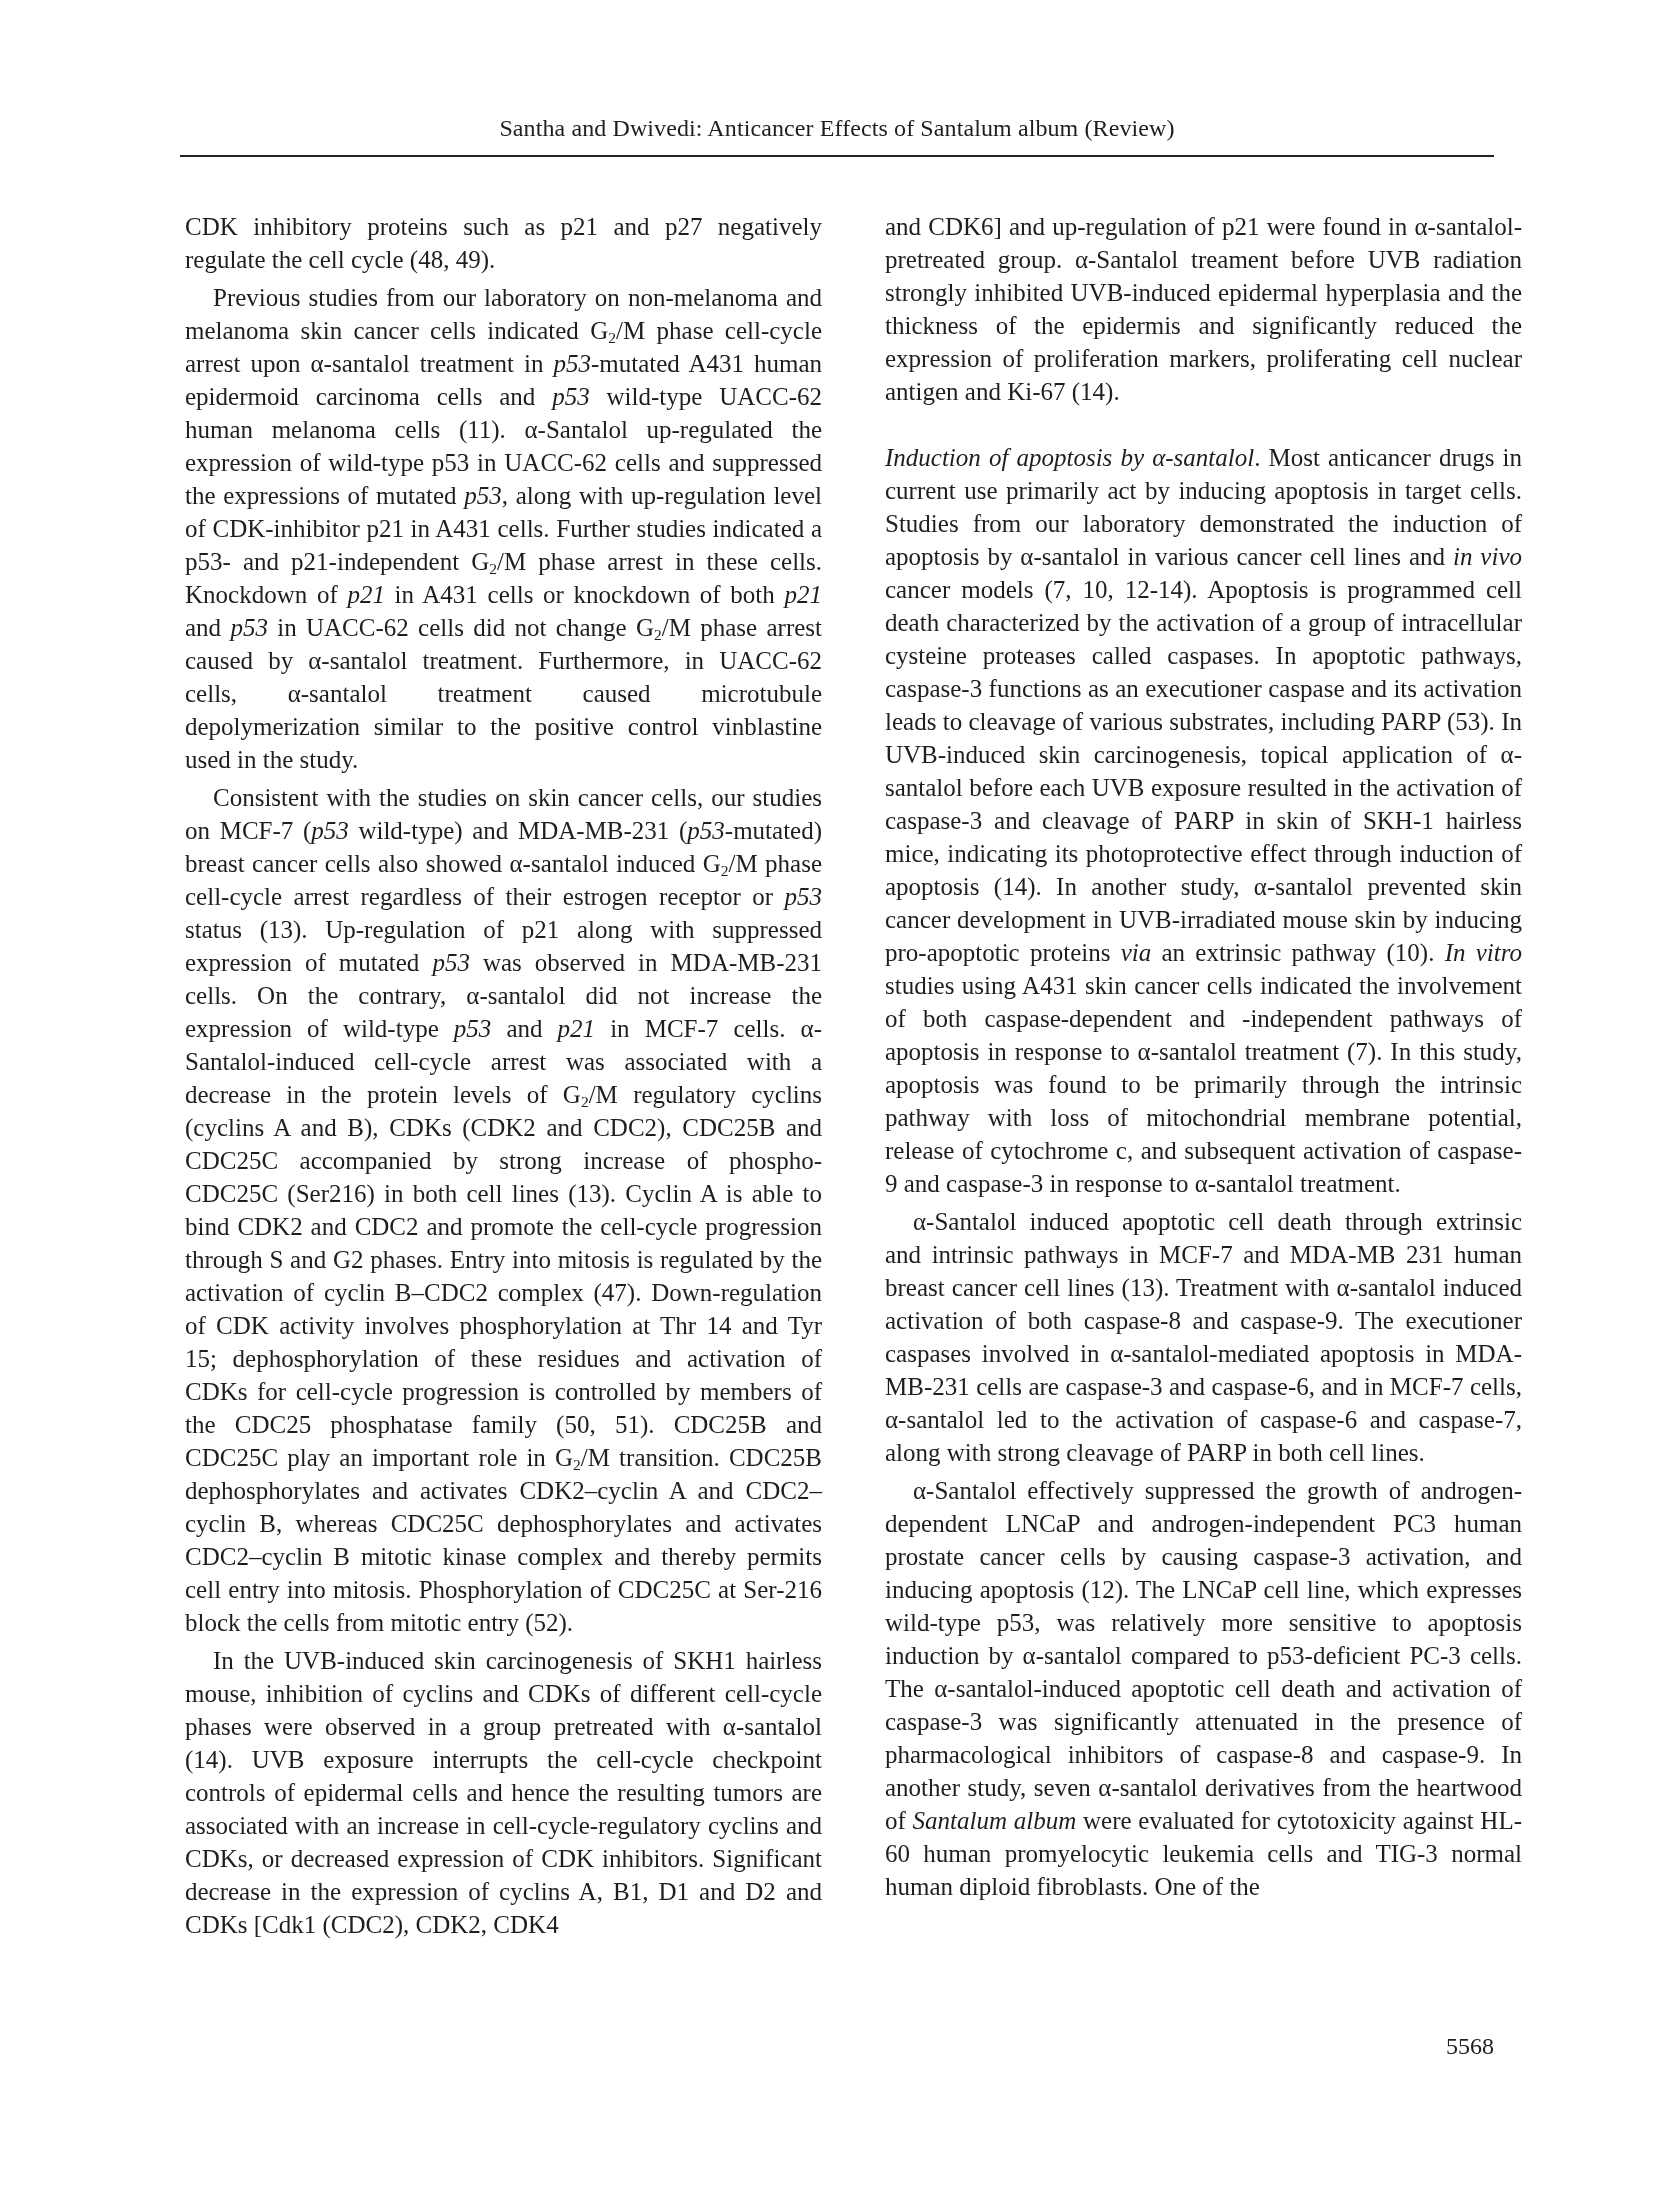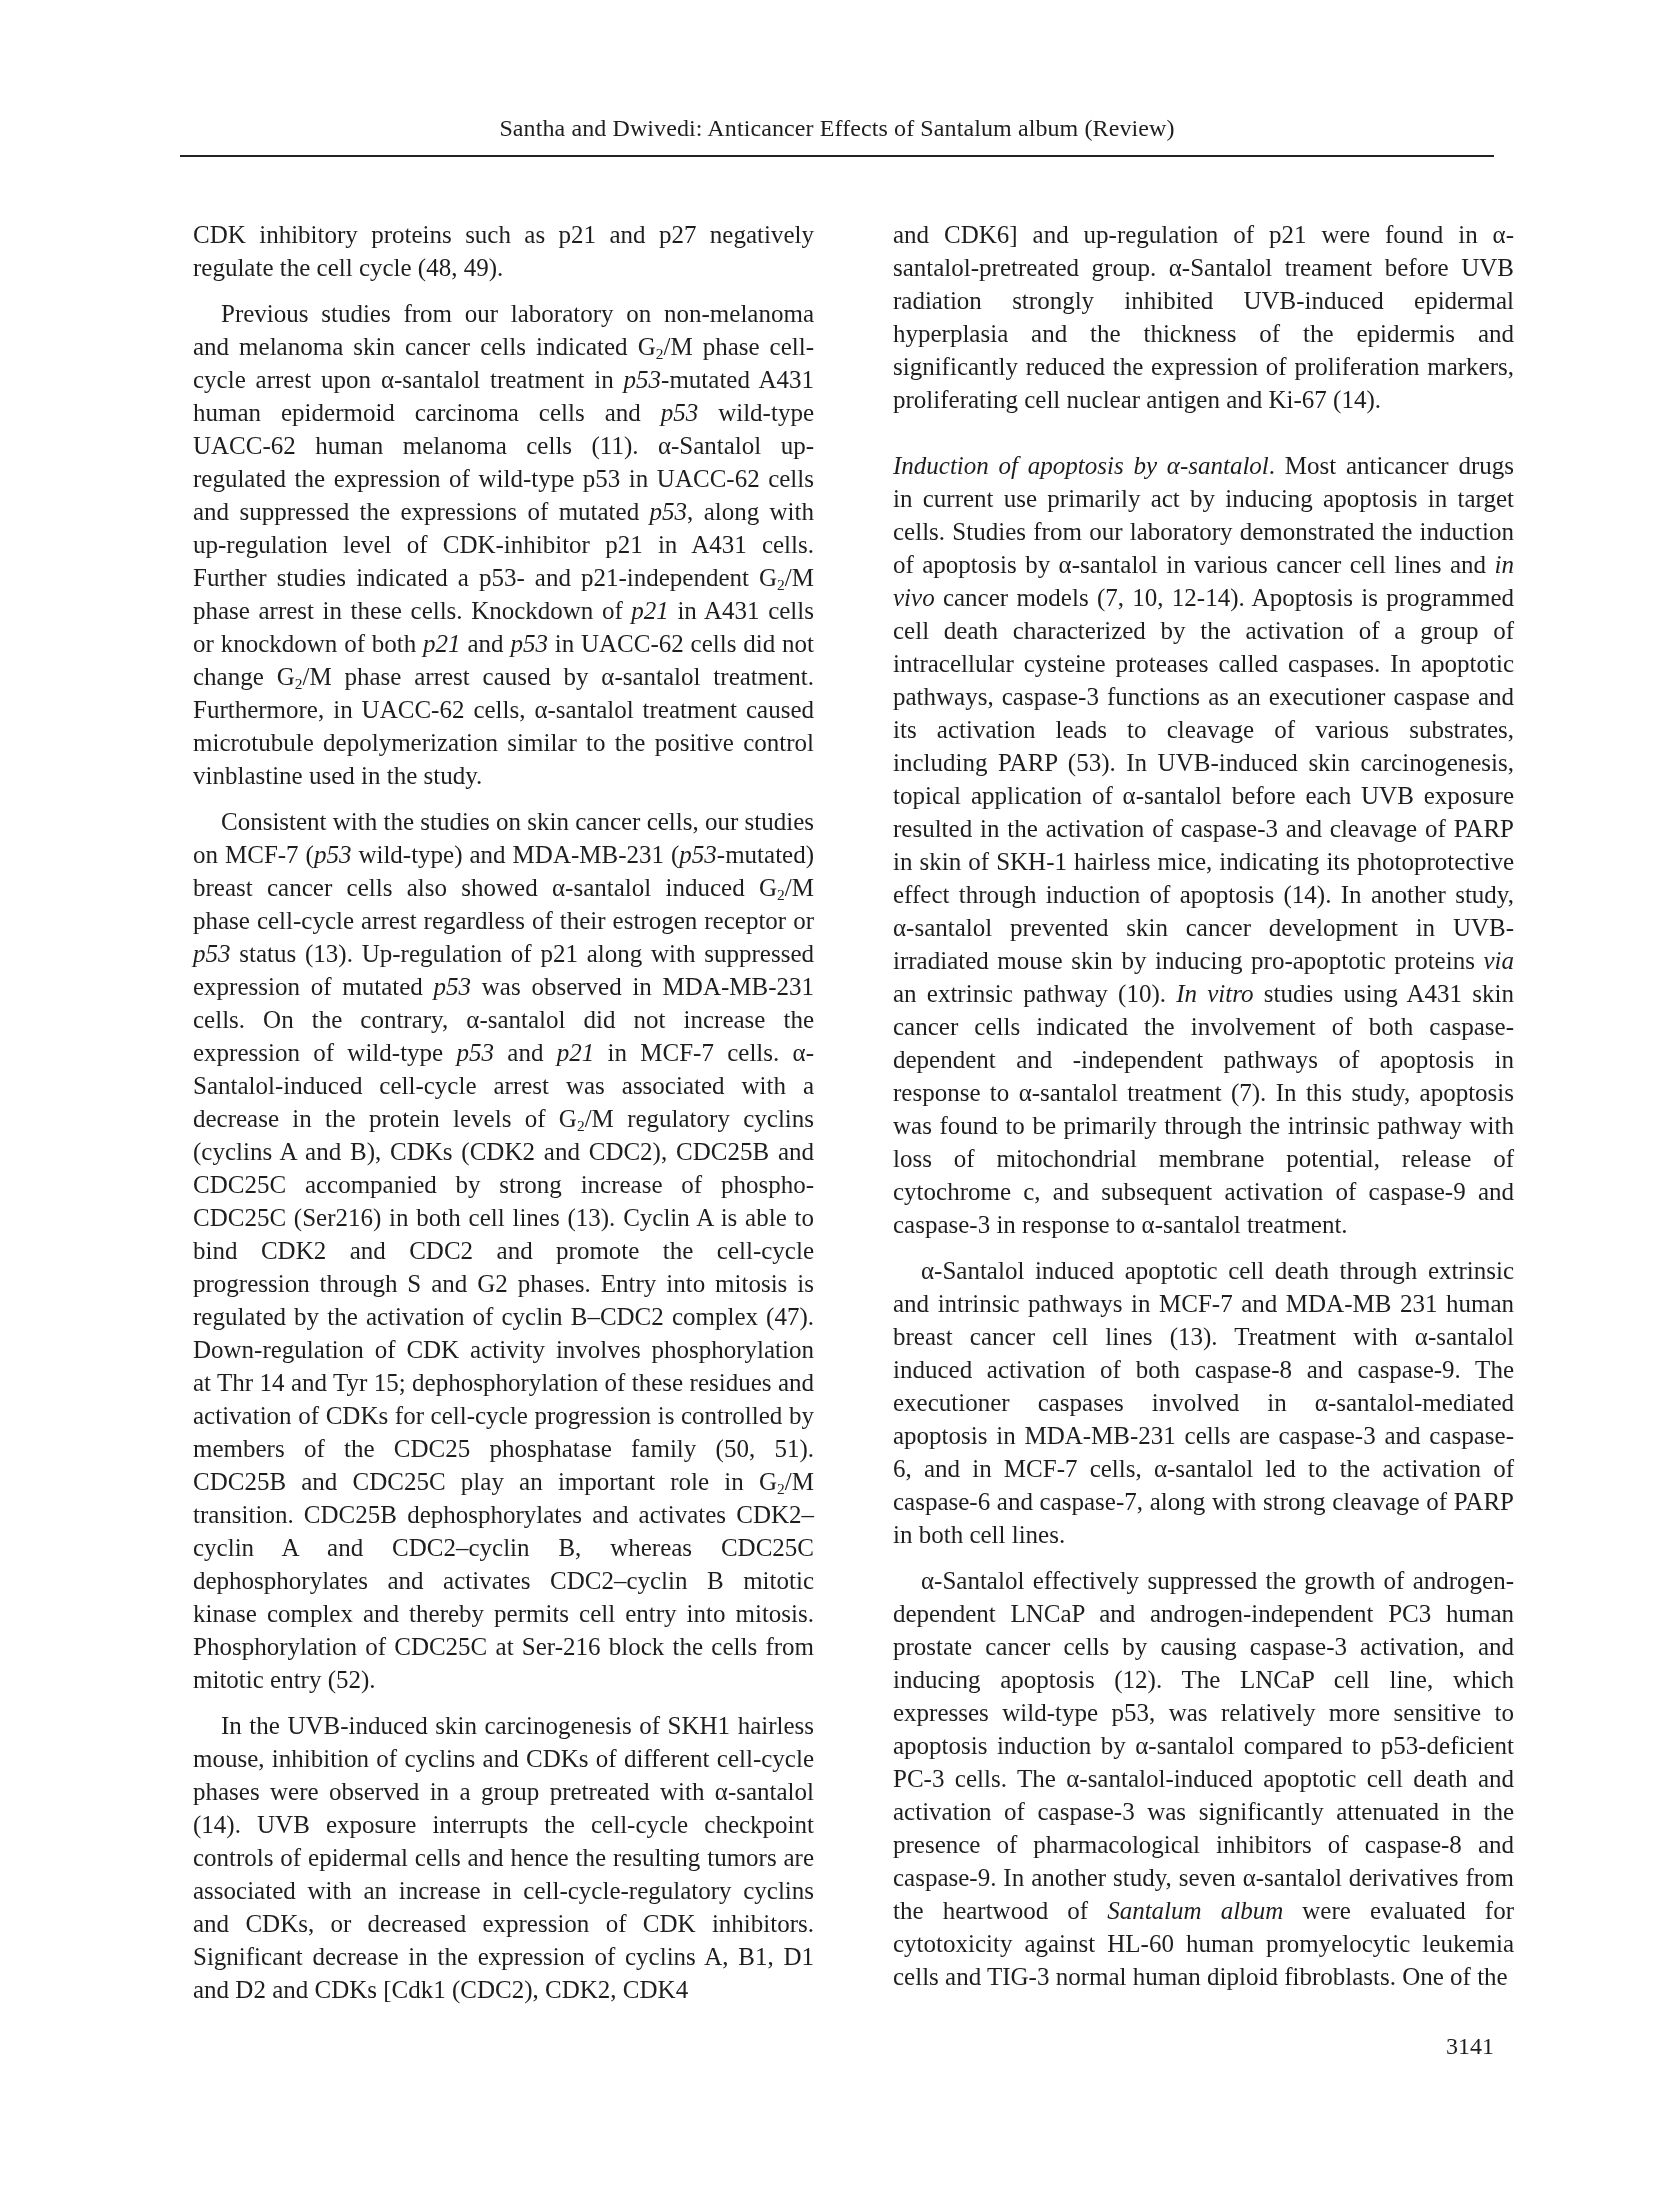--- a/index.html
+++ b/index.html
@@ -16,21 +16,21 @@
     position: absolute; left: 180px; top: 155px; width: 1314px;
     height: 0; border-top: 2.7px solid #222;
   }
   .column {
     position: absolute; top: 205px; width: 647px;
     font-size: 25px; line-height: 33px;
     text-align: justify; hyphens: none;
   }
   .col-left  { left: 180px; }
   .col-right { left: 880px; }
-  .column p { margin: 13px; text-indent: 28px; }
+  .column p { margin: 5px; text-indent: 28px; }
   .column p.no-indent { text-indent: 0; }
   .column p.section-start { margin-top: 33px; }
   .column i { font-style: italic; }
   .column sub { font-size: 0.62em; line-height: 0; vertical-align: -0.28em; }
   .page-number {
     position: absolute; left: 1433px; top: 2033px; width: 61px;
     text-align: right; font-size: 24px;
   }
 </style>
 </head>
@@ -45,14 +45,14 @@
     <p><span>Consistent with the studies on skin cancer cells, our studies on MCF-7 (</span><i>p53</i><span> wild-type) and MDA-MB-231 (</span><i>p53-</i><span>mutated) breast cancer cells also showed α-santalol induced G</span><sub>2</sub><span>/M phase cell-cycle arrest regardless of their estrogen receptor or </span><i>p53</i><span> status (13). Up-regulation of p21 along with suppressed expression of mutated </span><i>p53</i><span> was observed in MDA-MB-231 cells. On the contrary, α-santalol did not increase the expression of wild-type </span><i>p53</i><span> and </span><i>p21</i><span> in MCF-7 cells. α-Santalol-induced cell-cycle arrest was associated with a decrease in the protein levels of G</span><sub>2</sub><span>/M regulatory cyclins (cyclins A and B), CDKs (CDK2 and CDC2), CDC25B and CDC25C accompanied by strong increase of phospho-CDC25C (Ser216) in both cell lines (13). Cyclin A is able to bind CDK2 and CDC2 and promote the cell-cycle progression through S and G2 phases. Entry into mitosis is regulated by the activation of cyclin B–CDC2 complex (47). Down-regulation of CDK activity involves phosphorylation at Thr 14 and Tyr 15; dephosphorylation of these residues and activation of CDKs for cell-cycle progression is controlled by members of the CDC25 phosphatase family (50, 51). CDC25B and CDC25C play an important role in G</span><sub>2</sub><span>/M transition. CDC25B dephosphorylates and activates CDK2–cyclin A and CDC2–cyclin B, whereas CDC25C dephosphorylates and activates CDC2–cyclin B mitotic kinase complex and thereby permits cell entry into mitosis. Phosphorylation of CDC25C at Ser-216 block the cells from mitotic entry (52).</span></p>
     <p><span>In the UVB-induced skin carcinogenesis of SKH1 hairless mouse, inhibition of cyclins and CDKs of different cell-cycle phases were observed in a group pretreated with α-santalol (14). UVB exposure interrupts the cell-cycle checkpoint controls of epidermal cells and hence the resulting tumors are associated with an increase in cell-cycle-regulatory cyclins and CDKs, or decreased expression of CDK inhibitors. Significant decrease in the expression of cyclins A, B1, D1 and D2 and CDKs [Cdk1 (CDC2), CDK2, CDK4</span></p>
   </div>
 <div class="column col-right">
     <p class="no-indent"><span>and CDK6] and up-regulation of p21 were found in α-santalol-pretreated group. α-Santalol treament before UVB radiation strongly inhibited UVB-induced epidermal hyperplasia and the thickness of the epidermis and significantly reduced the expression of proliferation markers, proliferating cell nuclear antigen and Ki-67 (14).</span></p>
     <p class="no-indent section-start"><i>Induction of apoptosis by α-santalol</i><span>. Most anticancer drugs in current use primarily act by inducing apoptosis in target cells. Studies from our laboratory demonstrated the induction of apoptosis by α-santalol in various cancer cell lines and </span><i>in vivo</i><span> cancer models (7, 10, 12-14). Apoptosis is programmed cell death characterized by the activation of a group of intracellular cysteine proteases called caspases. In apoptotic pathways, caspase-3 functions as an executioner caspase and its activation leads to cleavage of various substrates, including PARP (53). In UVB-induced skin carcinogenesis, topical application of α-santalol before each UVB exposure resulted in the activation of caspase-3 and cleavage of PARP in skin of SKH-1 hairless mice, indicating its photoprotective effect through induction of apoptosis (14). In another study, α-santalol prevented skin cancer development in UVB-irradiated mouse skin by inducing pro-apoptotic proteins </span><i>via</i><span> an extrinsic pathway (10). </span><i>In vitro</i><span> studies using A431 skin cancer cells indicated the involvement of both caspase-dependent and -independent pathways of apoptosis in response to α-santalol treatment (7). In this study, apoptosis was found to be primarily through the intrinsic pathway with loss of mitochondrial membrane potential, release of cytochrome c, and subsequent activation of caspase-9 and caspase-3 in response to α-santalol treatment.</span></p>
     <p><span>α-Santalol induced apoptotic cell death through extrinsic and intrinsic pathways in MCF-7 and MDA-MB 231 human breast cancer cell lines (13). Treatment with α-santalol induced activation of both caspase-8 and caspase-9. The executioner caspases involved in α-santalol-mediated apoptosis in MDA-MB-231 cells are caspase-3 and caspase-6, and in MCF-7 cells, α-santalol led to the activation of caspase-6 and caspase-7, along with strong cleavage of PARP in both cell lines.</span></p>
     <p><span>α-Santalol effectively suppressed the growth of androgen-dependent LNCaP and androgen-independent PC3 human prostate cancer cells by causing caspase-3 activation, and inducing apoptosis (12). The LNCaP cell line, which expresses wild-type p53, was relatively more sensitive to apoptosis induction by α-santalol compared to p53-deficient PC-3 cells. The α-santalol-induced apoptotic cell death and activation of caspase-3 was significantly attenuated in the presence of pharmacological inhibitors of caspase-8 and caspase-9. In another study, seven α-santalol derivatives from the heartwood of </span><i>Santalum album</i><span> were evaluated for cytotoxicity against HL-60 human promyelocytic leukemia cells and TIG-3 normal human diploid fibroblasts. One of the</span></p>
   </div>
 
-<div class="page-number">3141</div>
+<div class="page-number">5568</div>
 
 
 </body></html>

